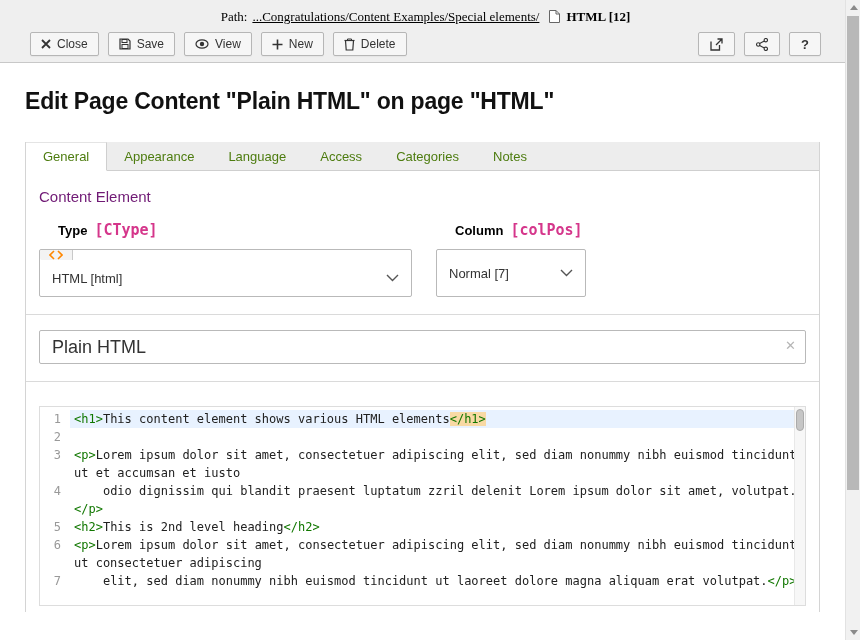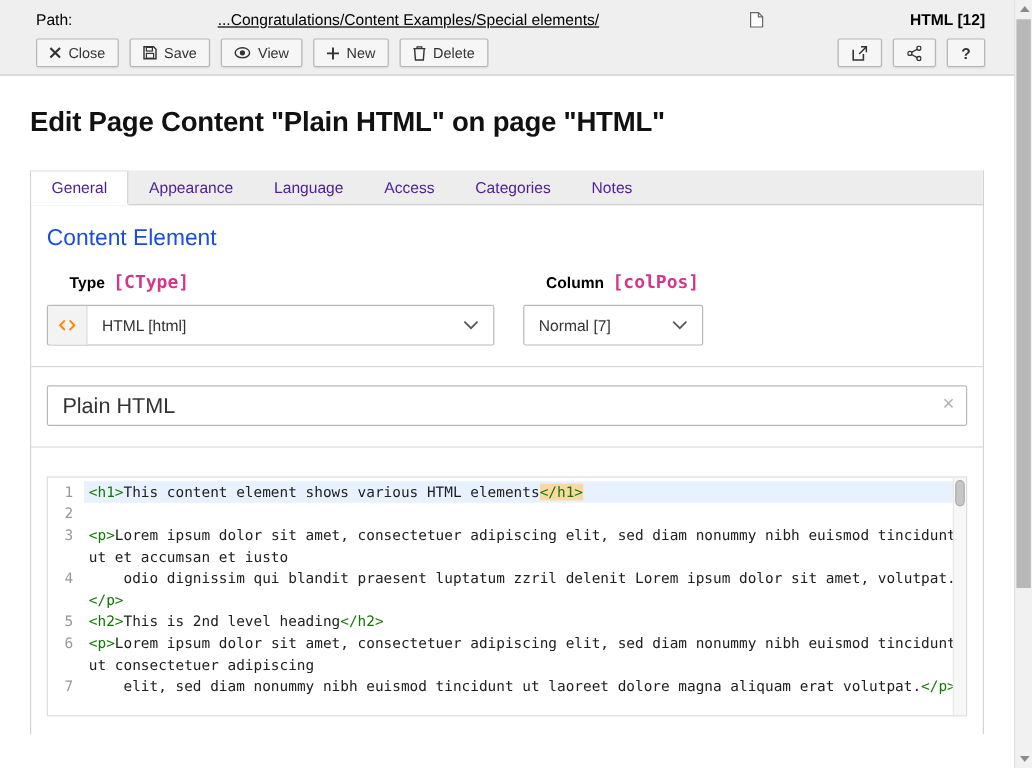--- a/index.html
+++ b/index.html
@@ -11,57 +11,57 @@
                     background:#f1f1f1; border-left:1px solid #e2e2e2; z-index:50; }
   .sb-arrow-up, .sb-arrow-down { position:absolute; left:4px; width:0; height:0; }
   .sb-arrow-up   { top:5px;    border-left:4px solid transparent; border-right:4px solid transparent; border-bottom:5px solid #8a8a8a; }
   .sb-arrow-down { bottom:5px; border-left:4px solid transparent; border-right:4px solid transparent; border-top:5px solid #8a8a8a; }
   .sb-thumb { position:absolute; top:16px; left:1px; width:12px; height:474px; background:#b8b8b8; }
 
   .viewport { width:845px; }
 
   
   .docheader { background:#efefef; border-bottom:1px solid #c8c8c8; height:63px; padding:8px 24px 0 30px; }
-  .path-row { display:flex; justify-content:space-between; align-items:center; gap:5px; font-size:13px; color:#000; height:17px; }
+  .path-row { display:flex; justify-content:center; align-items:center; gap:5px; font-size:13px; color:#000; height:17px;font-family:Liberation Serif, serif; }
   .path-link { text-decoration:underline; color:#000; cursor:pointer; }
   .doc-icon { margin-left:4px; display:inline-flex; }
   .record-title { font-weight:bold; }
   .button-row { display:flex; justify-content:space-between; margin-top:7px; }
   .btn-group { display:flex; gap:9px; }
   .tbtn { display:inline-flex; align-items:center; gap:6px; height:24px; padding:0 10px;
           background:#f6f6f6; border:1px solid #b6b6b6; border-radius:2px; font-size:12px; color:#333;
           cursor:pointer; box-shadow:0 1px 1px rgba(0,0,0,0.04); }
   .tbtn.icon-only { padding:0 11px; }
   .tbtn svg { display:block; }
   .help-glyph { font-weight:bold; font-size:13px; }
 
   
   main { padding:0 25px; }
   h1.page-title { font-size:23px; font-weight:600; color:#111; margin:25px 0 27px; letter-spacing:-0.2px; }
 
   .panel { border-left:1px solid #d4d4d4; border-right:1px solid #d4d4d4; height:470px; }
   .tabs { display:flex; background:#ededed; border-bottom:1px solid #cfcfcf; }
-  .tab { padding:7px 17px 6px; font-size:13px; color:#4c1d95; cursor:pointer; }
+  .tab { padding:7px 17px 6px; font-size:13px; color:#4d7c0f; cursor:pointer; }
   .tab.active { background:#fff; border-right:1px solid #cfcfcf; border-top:1px solid #e4e4e4;
                 margin-bottom:-1px; border-bottom:1px solid #fff; padding-top:6px; }
 
   .section { padding:15px 13px 17px; }
   .section + .section { border-top:1px solid #dadada; }
-  .section-title { font-size:19px; font-weight:400; color:#1d4ed8; margin:2px 0 16px; }
+  .section-title { font-size:15px; font-weight:400; color:#701a75; margin:2px 0 16px; }
 
   .label-row { font-size:13px; margin-bottom:10px; }
   .label-row strong { font-weight:bold; color:#000;margin-left:19px; }
   .code-token { font-family:"DejaVu Sans Mono", monospace; font-size:15px; font-weight:600;
                 color:var(--accent-pink,#d5368b); margin-left:7px; }
 
   .fields { display:flex; gap:24px; }
   .field-type { width:373px; }
   .field-column { width:150px; }
 
-  .select-combo { display:flex; height:34px; border:1px solid #b9b9b9; border-radius:2px; background:#fff; }
+  .select-combo { display:flex; height:48px; border:1px solid #b9b9b9; border-radius:2px; background:#fff;flex-direction:column; }
   .icon-cell { width:33px; background:#f3f3f3; border-right:1px solid #c9c9c9; display:flex;
                align-items:center; justify-content:center; border-radius:2px 0 0 2px; }
   .select-body { flex:1; display:flex; align-items:center; justify-content:space-between;
                  padding:0 12px; font-size:13px; color:#333; cursor:pointer; }
   .chevron svg { display:block; }
 
   .help-text { font-size:13px; color:#737373; margin:7px 0 10px; }
   .input-wrap { position:relative; }
   .text-input { width:100%; height:34px; border:1px solid #b9b9b9; border-radius:2px;
                 padding:0 30px 0 12px; font-size:18px; color:#333; font-family:"Liberation Sans",sans-serif; }

